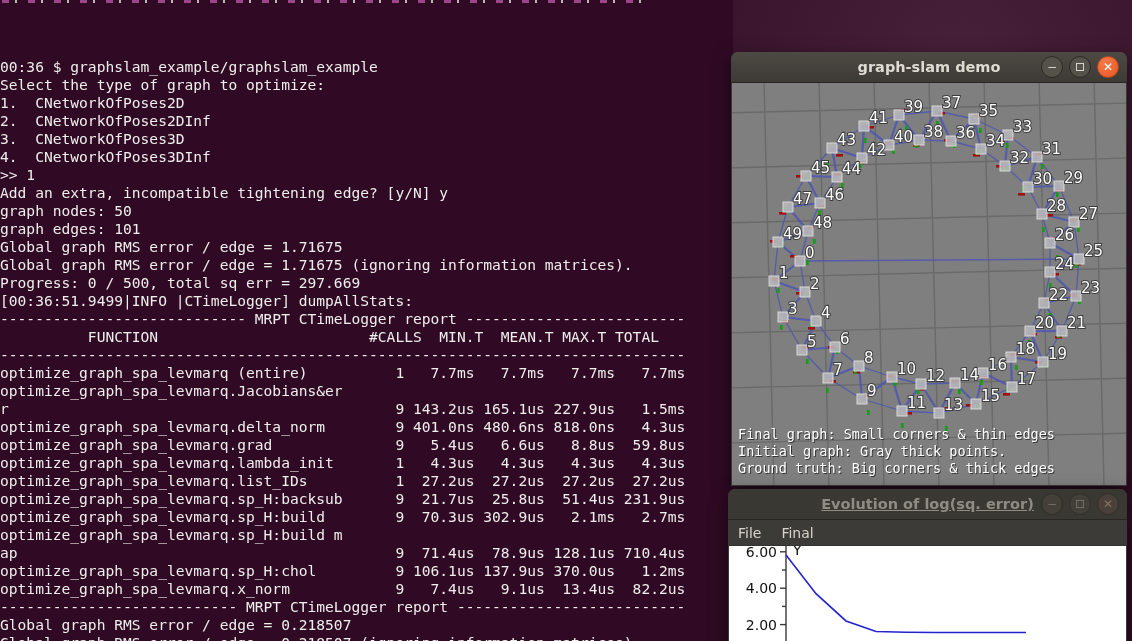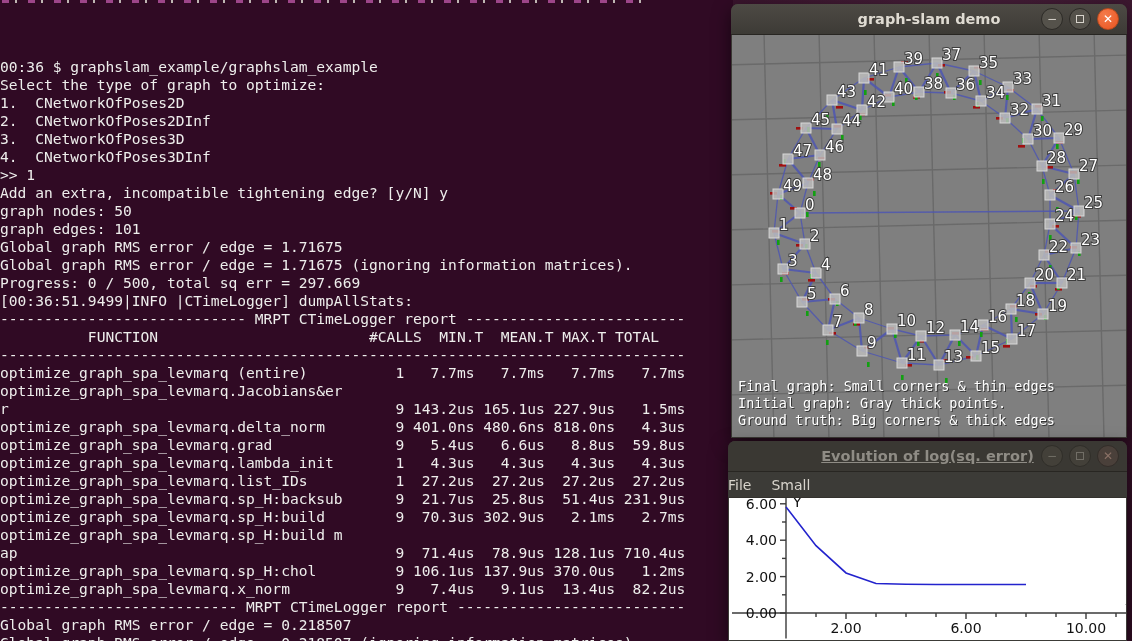--- a/index.html
+++ b/index.html
@@ -18,21 +18,21 @@
     font-size:14.6px; line-height:18px; white-space:pre;
     padding:4px 0 0 0; overflow:hidden;
   }
   .term-line { height:18px; white-space:pre; }
   .scroll-sliver {
     position:absolute; left:2px; top:0; width:650px; height:3px; opacity:.85;
     background:repeating-linear-gradient(90deg,#b0509b 0 7px, transparent 7px 13px, #d8d4cc 13px 15px, transparent 15px 26px);
   }
 
   
-  .window { position:absolute; border-radius:7px 7px 0 0; box-shadow:0 6px 18px rgba(0,0,0,.55); }
+  .window { position:absolute; border-radius:7px 7px 0 0; box-shadow:0 6px 18px rgba(0,0,0,.55);margin-top:48px; }
   .titlebar {
     height:31px; border-radius:7px 7px 0 0; position:relative;
     display:flex; align-items:center; justify-content:center;
     border-bottom:1px solid #282622;
   }
   .titlebar.focused  { background:linear-gradient(#4d4a44,#3d3b36); }
   .titlebar.unfocused{ background:#3a3833; }
   .title-text { font-size:14.5px; font-weight:bold; }
   .focused   .title-text { color:#dfdbd2; }
   .unfocused .title-text { color:#8f8c85;text-decoration:underline; }
@@ -58,21 +58,21 @@
     position:absolute; left:6px; bottom:8px;
     font-family:"DejaVu Sans Mono","Liberation Mono",monospace;
     font-size:13.5px; line-height:17px; color:#fff;
     text-shadow:1px 1px 0 rgba(40,40,40,.85); white-space:pre;
   }
 
   
   #plot-window { left:728px; top:441px; width:399px; height:200px; background:#3c3b37; }
   #plot-menubar {
     height:26px; background:#3c3b37; display:flex; align-items:center;
-    padding-left:0; gap:20px; border-bottom:1px solid #34322e;
+    padding-left:10px; gap:20px; border-bottom:1px solid #34322e;
   }
   .menu-item { color:#d8d4cc; font-size:14px; }
   #plot-area { position:relative; width:397px; height:142px; margin-left:1px; background:#fff; overflow:hidden; }
 </style>
 </head>
 <body>
 
 <div class="terminal">
   <div class="scroll-sliver"></div>
   <div id="term-lines"><div class="term-line">00:36 $ graphslam_example/graphslam_example</div><div class="term-line">Select the type of graph to optimize:</div><div class="term-line">1.  CNetworkOfPoses2D</div><div class="term-line">2.  CNetworkOfPoses2DInf</div><div class="term-line">3.  CNetworkOfPoses3D</div><div class="term-line">4.  CNetworkOfPoses3DInf</div><div class="term-line">&gt;&gt; 1</div><div class="term-line">Add an extra, incompatible tightening edge? [y/N] y</div><div class="term-line">graph nodes: 50</div><div class="term-line">graph edges: 101</div><div class="term-line">Global graph RMS error / edge = 1.71675</div><div class="term-line">Global graph RMS error / edge = 1.71675 (ignoring information matrices).</div><div class="term-line">Progress: 0 / 500, total sq err = 297.669</div><div class="term-line">[00:36:51.9499|INFO |CTimeLogger] dumpAllStats:</div><div class="term-line">---------------------------- MRPT CTimeLogger report -------------------------</div><div class="term-line">          FUNCTION                        #CALLS  MIN.T  MEAN.T MAX.T TOTAL</div><div class="term-line">------------------------------------------------------------------------------</div><div class="term-line">optimize_graph_spa_levmarq (entire)          1   7.7ms   7.7ms   7.7ms   7.7ms</div><div class="term-line">optimize_graph_spa_levmarq.Jacobians&amp;er</div><div class="term-line">r                                            9 143.2us 165.1us 227.9us   1.5ms</div><div class="term-line">optimize_graph_spa_levmarq.delta_norm        9 401.0ns 480.6ns 818.0ns   4.3us</div><div class="term-line">optimize_graph_spa_levmarq.grad              9   5.4us   6.6us   8.8us  59.8us</div><div class="term-line">optimize_graph_spa_levmarq.lambda_init       1   4.3us   4.3us   4.3us   4.3us</div><div class="term-line">optimize_graph_spa_levmarq.list_IDs          1  27.2us  27.2us  27.2us  27.2us</div><div class="term-line">optimize_graph_spa_levmarq.sp_H:backsub      9  21.7us  25.8us  51.4us 231.9us</div><div class="term-line">optimize_graph_spa_levmarq.sp_H:build        9  70.3us 302.9us   2.1ms   2.7ms</div><div class="term-line">optimize_graph_spa_levmarq.sp_H:build m</div><div class="term-line">ap                                           9  71.4us  78.9us 128.1us 710.4us</div><div class="term-line">optimize_graph_spa_levmarq.sp_H:chol         9 106.1us 137.9us 370.0us   1.2ms</div><div class="term-line">optimize_graph_spa_levmarq.x_norm            9   7.4us   9.1us  13.4us  82.2us</div><div class="term-line">--------------------------- MRPT CTimeLogger report --------------------------</div><div class="term-line">Global graph RMS error / edge = 0.218507</div><div class="term-line">Global graph RMS error / edge = 0.218507 (ignoring information matrices).</div></div>
@@ -432,21 +432,21 @@
     <span class="wbuttons">
       <span class="wbtn">−</span>
       <span class="wbtn">
           <span class="sq"></span>
         </span>
       <span class="wbtn close">✕</span>
     </span>
   </div>
   <div id="plot-menubar">
     <span class="menu-item">File</span>
-    <span class="menu-item">Small</span>
+    <span class="menu-item">Final</span>
   </div>
   <div id="plot-area">
     <svg id="plot-svg" width="397" height="142">
         <g stroke="#3a3a3a" stroke-width="1.4">
           <line x1="3" y1="115" x2="408" y2="115"></line>
           <line x1="57" y1="140.48" x2="57" y2="-5.11999999999999"></line>
           <line x1="117" y1="115" x2="117" y2="121"></line>
           <line x1="237" y1="115" x2="237" y2="121"></line>
           <line x1="357" y1="115" x2="357" y2="121"></line>
           <line x1="87" y1="115" x2="87" y2="119"></line>

